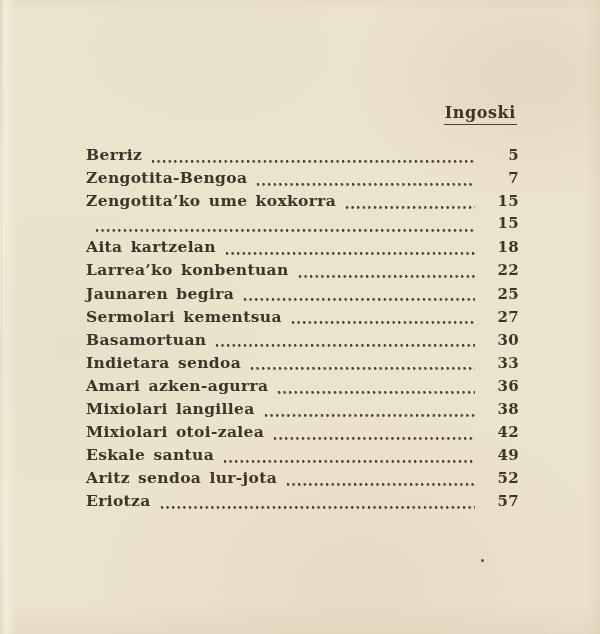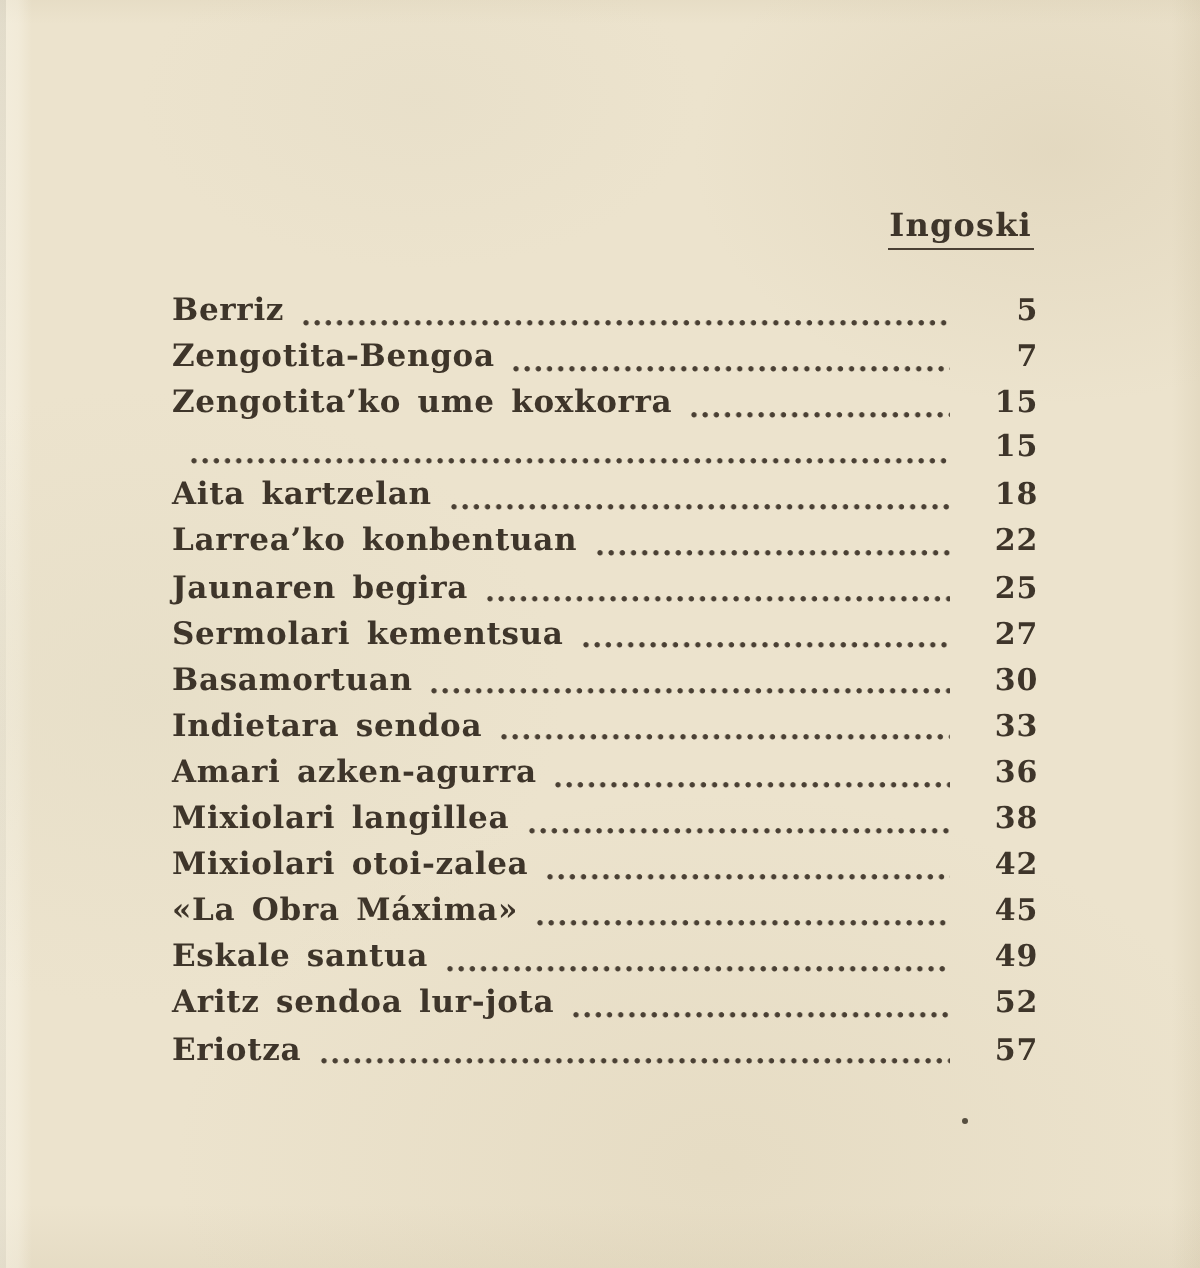--- a/index.html
+++ b/index.html
@@ -145,25 +145,20 @@
         <span class="toc-title">Mixiolari langillea</span>
         <span class="toc-leader"></span>
         <span class="toc-num">38</span>
       </li>
       <li class="toc-row">
         <span class="toc-title">Mixiolari otoi-zalea</span>
         <span class="toc-leader"></span>
         <span class="toc-num">42</span>
       </li>
       <li class="toc-row">
-        <span class="toc-title">«La Obra Máxima»</span>
-        <span class="toc-leader"></span>
-        <span class="toc-num">45</span>
-      </li>
-      <li class="toc-row">
         <span class="toc-title">Eskale santua</span>
         <span class="toc-leader"></span>
         <span class="toc-num">49</span>
       </li>
       <li class="toc-row">
         <span class="toc-title">Aritz sendoa lur-jota</span>
         <span class="toc-leader"></span>
         <span class="toc-num">52</span>
       </li>
       <li class="toc-row">

